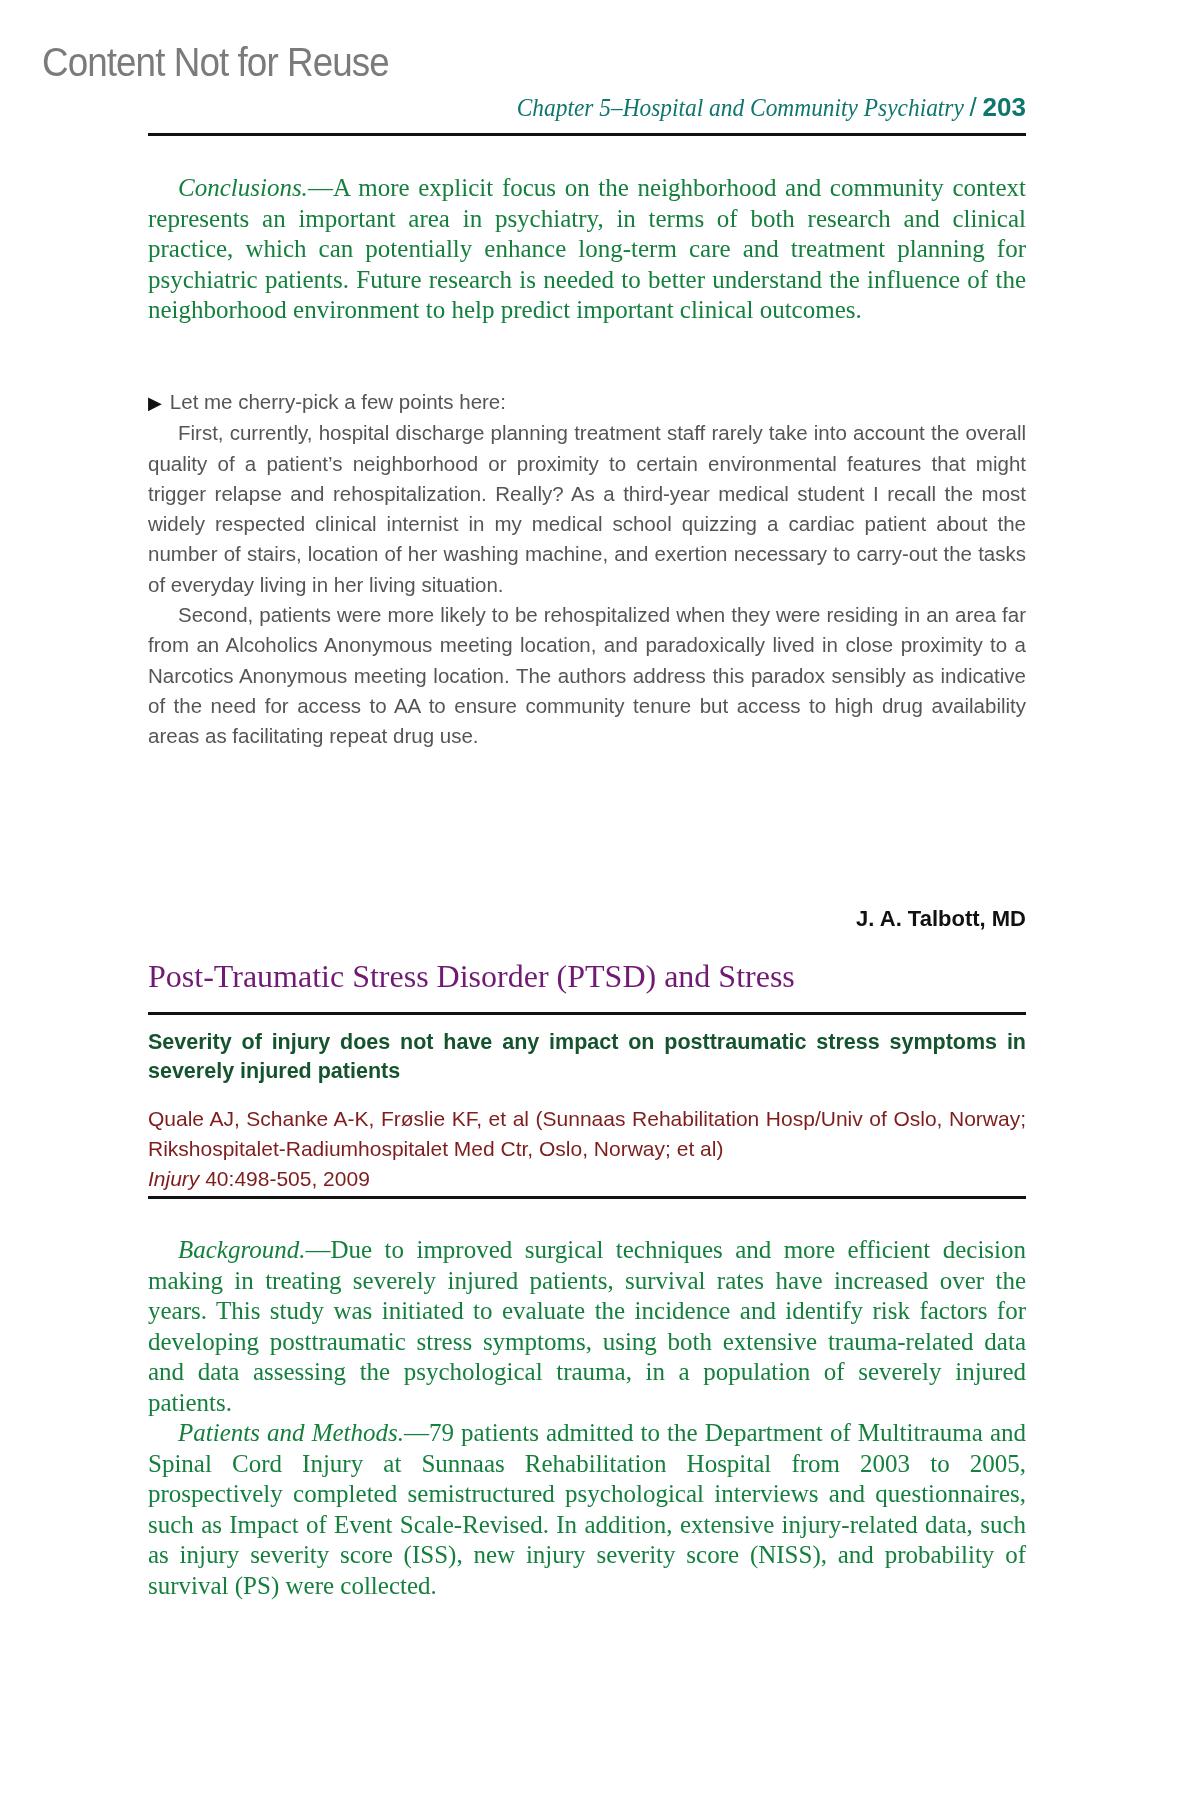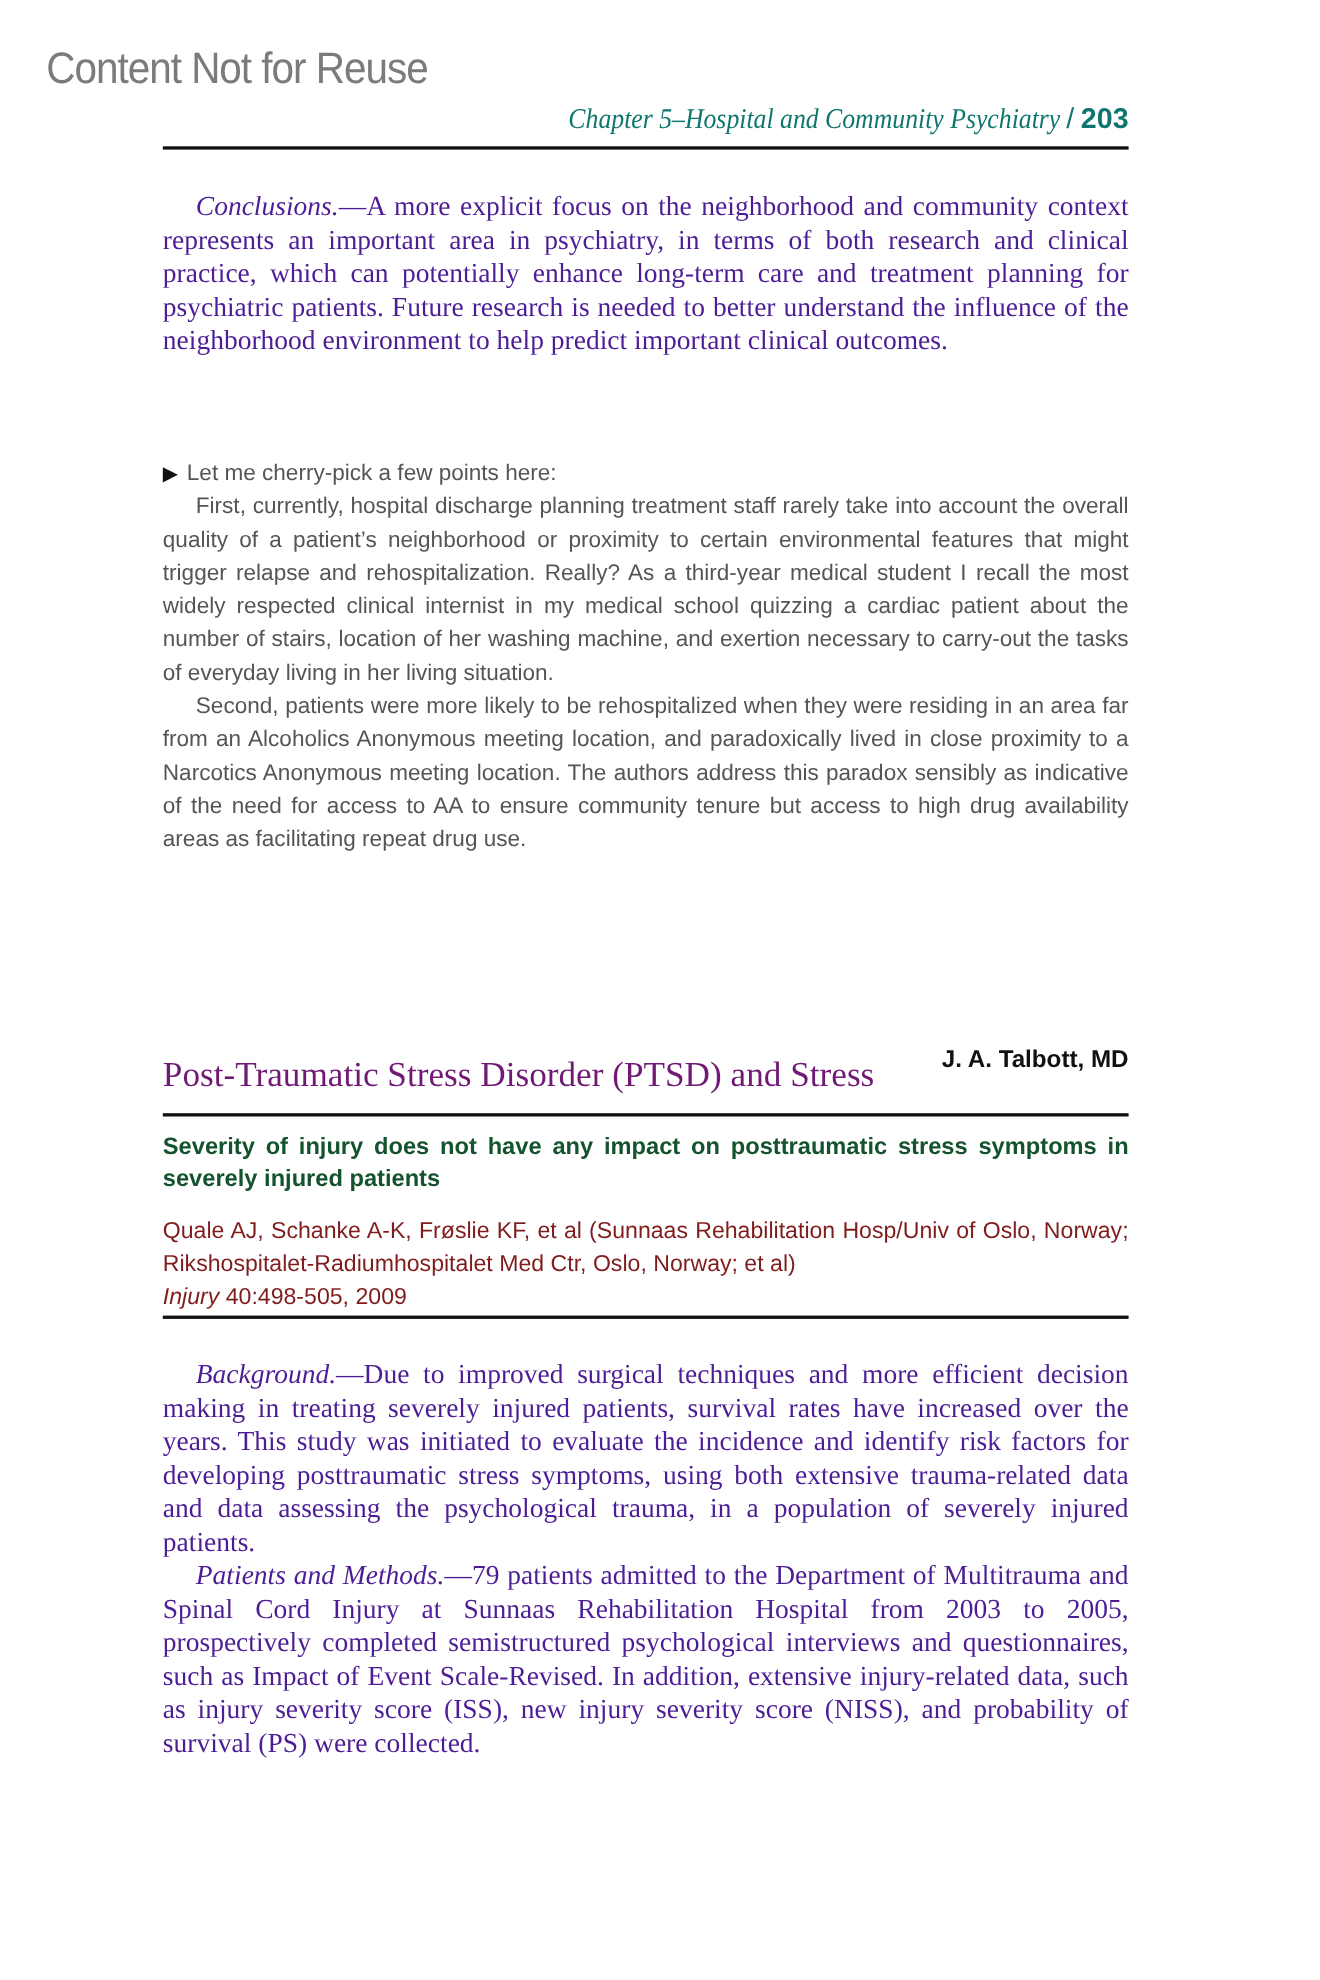--- a/index.html
+++ b/index.html
@@ -23,37 +23,37 @@
     display: inline-block; transform: scaleX(0.9); transform-origin: right center;
   }
   .running-head .sep { font-family: "Liberation Sans", sans-serif; margin: 0 6px; }
   .running-head .pageno { font-family: "Liberation Sans", sans-serif; font-weight: bold; }
 
   .rule { position: absolute; left: 0; width: 878px; height: 3px; background: #111; }
 
   .serif-block {
     position: absolute; left: 0; width: 878px;
     font-family: "Liberation Serif", serif; font-size: 25px; line-height: 30.5px;
-    color: #4c1d95; text-align: justify;
+    color: #15803d; text-align: justify;
   }
   .serif-block p { margin: 0; text-indent: 30px; }
   .serif-block .lead { font-style: italic; }
 
   .comment-block {
     position: absolute; left: 0; width: 878px;
     font-family: "Liberation Sans", sans-serif; font-size: 20.5px; line-height: 30.3px;
-    color: #555; text-align: justify; margin-top: 28px;
+    color: #555; text-align: justify;
   }
   .comment-block p { margin: 0; text-indent: 30px; }
   .comment-block .intro { text-indent: 0; }
   .triangle { display: inline-block; color: #111; font-size: 18px; margin-right: 8px; }
 
   .signature {
     position: absolute; right: 0; top: 906px;
-    font-family: "Liberation Sans", sans-serif; font-weight: bold; font-size: 22px; color: #111; margin-top: 44px;
+    font-family: "Liberation Sans", sans-serif; font-weight: bold; font-size: 22px; color: #111;
   }
 
   .section-title {
     position: absolute; left: 0; top: 958px;
     font-family: "Liberation Serif", serif; font-size: 32px; color: #701a75;
   }
 
   .article-title {
     position: absolute; left: 0; top: 1028px; width: 878px;
     font-family: "Liberation Sans", sans-serif; font-weight: bold; font-size: 21.5px;

